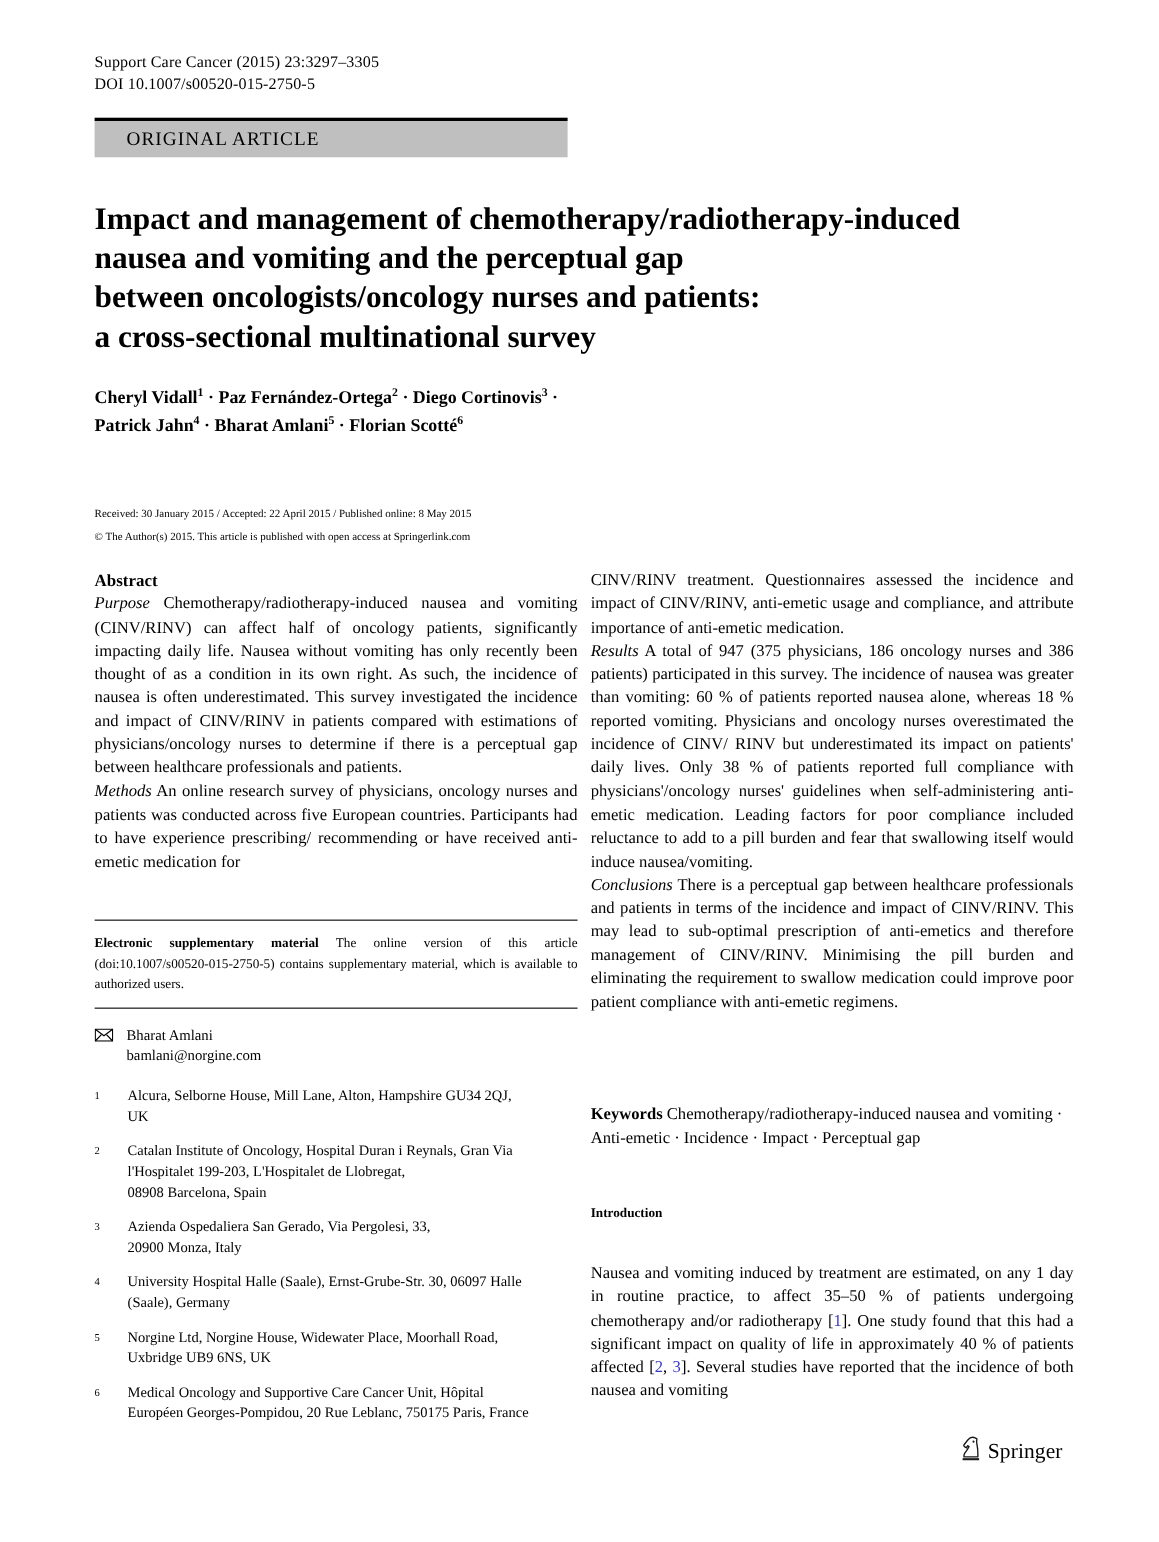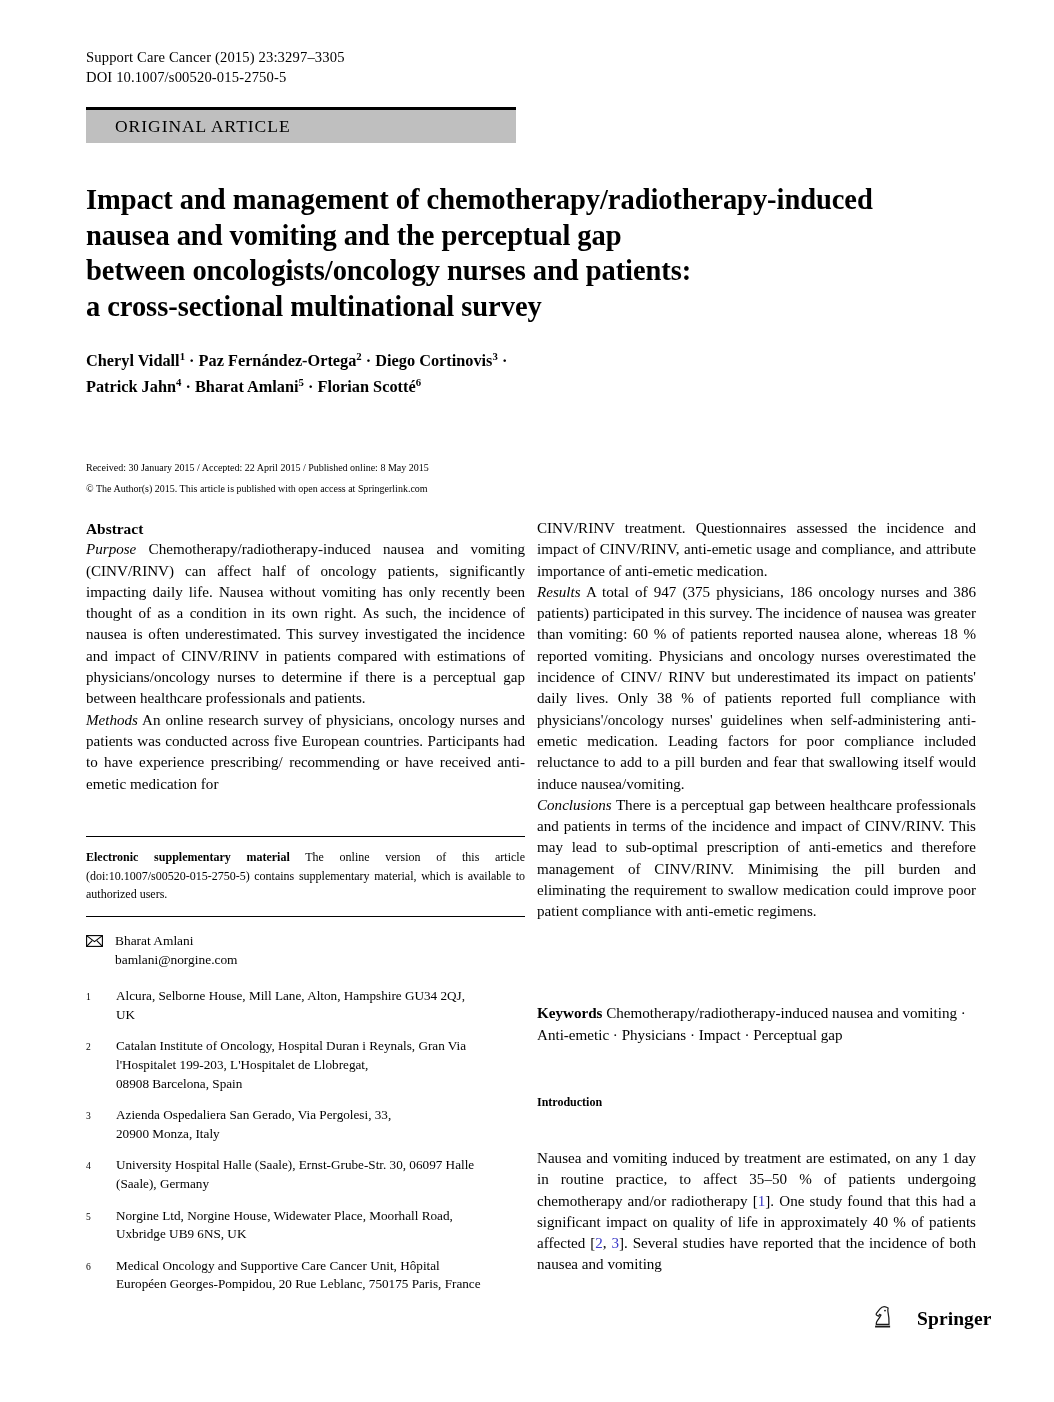--- a/index.html
+++ b/index.html
@@ -214,22 +214,21 @@
   }
   .cite { color: #3a3ac8; }
 
   
   .springer {
     position: absolute;
     left: 873px;
     top: 1305px;
     display: flex;
     align-items: center;
-    gap: 23px;
-    font-weight: bold;
+    gap: 4px;
   }
   .springer .knight { display: block; }
   .springer .word {
     font-size: 19.5px;
     letter-spacing: 0.005em;
   }
 </style>
 </head>
 <body>
 
@@ -335,21 +334,21 @@
         <div class="affil">
           <div class="affil-num">6</div>
           <div class="affil-txt">
             <div>Medical Oncology and Supportive Care Cancer Unit, Hôpital</div>
             <div>Européen Georges-Pompidou, 20 Rue Leblanc, 750175 Paris, France</div>
           </div>
         </div>
       </div>
   </div>
 
-  <div class="keywords"><b>Keywords</b><span> Chemotherapy/radiotherapy-induced nausea and vomiting · Anti-emetic · Physicians · Impact · Perceptual gap</span></div>
+  <div class="keywords"><b>Keywords</b><span> Chemotherapy/radiotherapy-induced nausea and vomiting · Anti-emetic · Incidence · Impact · Perceptual gap</span></div>
 
   <div class="h-intro">Introduction</div>
   <div class="intro-body">
     <span>Nausea and vomiting induced by treatment are estimated, on any 1 day in routine practice, to affect 35–50 % of patients undergoing chemotherapy and/or radiotherapy [</span><span class="cite">1</span><span>]. One study found that this had a significant impact on quality of life in approximately 40 % of patients affected [</span><span class="cite">2</span><span>, </span><span class="cite">3</span><span>]. Several studies have reported that the incidence of both nausea and vomiting</span>
   </div>
 
   <div class="springer">
     <span class="knight">
       <svg width="21" height="24" viewBox="0 0 21 24">
         <path d="M13.6 2.2 C11.4 1.2 8.6 1.9 7.0 3.9 L3.6 8.2 C3.0 9.0 3.1 9.8 3.8 10.2 L5.6 11.2 L6.6 9.3 L8.0 10.0 C7.0 12.1 5.6 14.0 4.4 15.6 C3.7 16.6 3.3 17.6 3.3 18.6 L3.3 19.4 L16.0 19.4 L16.0 18.2 C16.0 14.4 15.8 11.0 15.2 8.4 C14.8 6.5 14.7 4.6 15.1 3.0 Z" fill="none" stroke="#1a1a1a" stroke-width="1.25" stroke-linejoin="round"></path>

